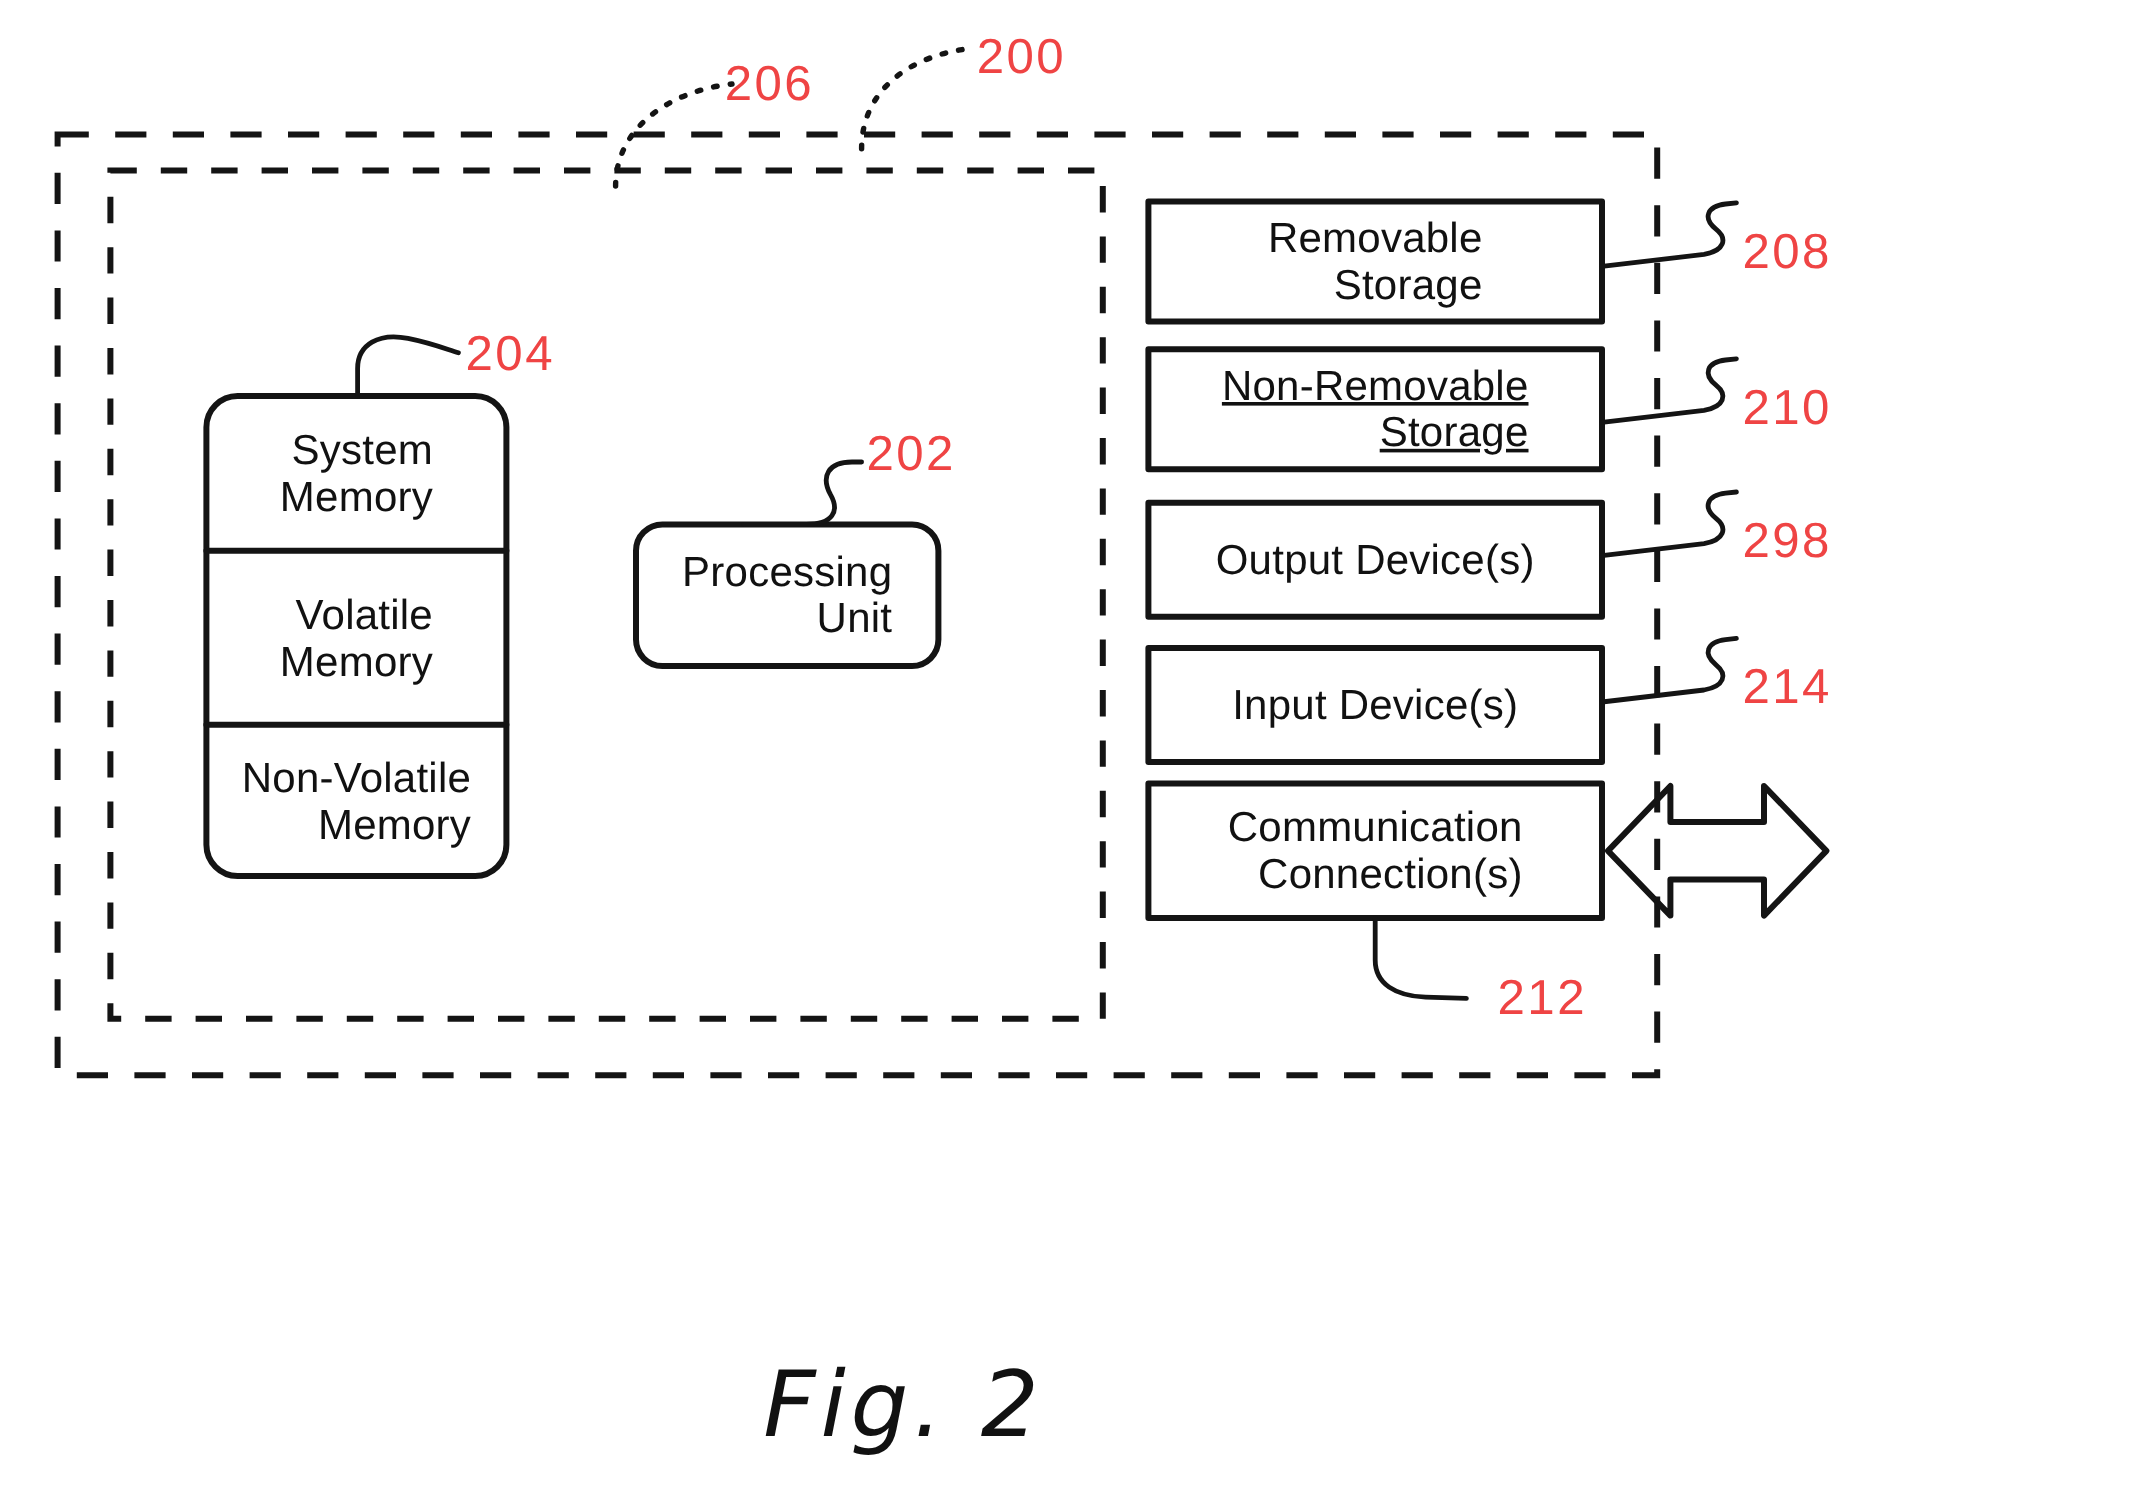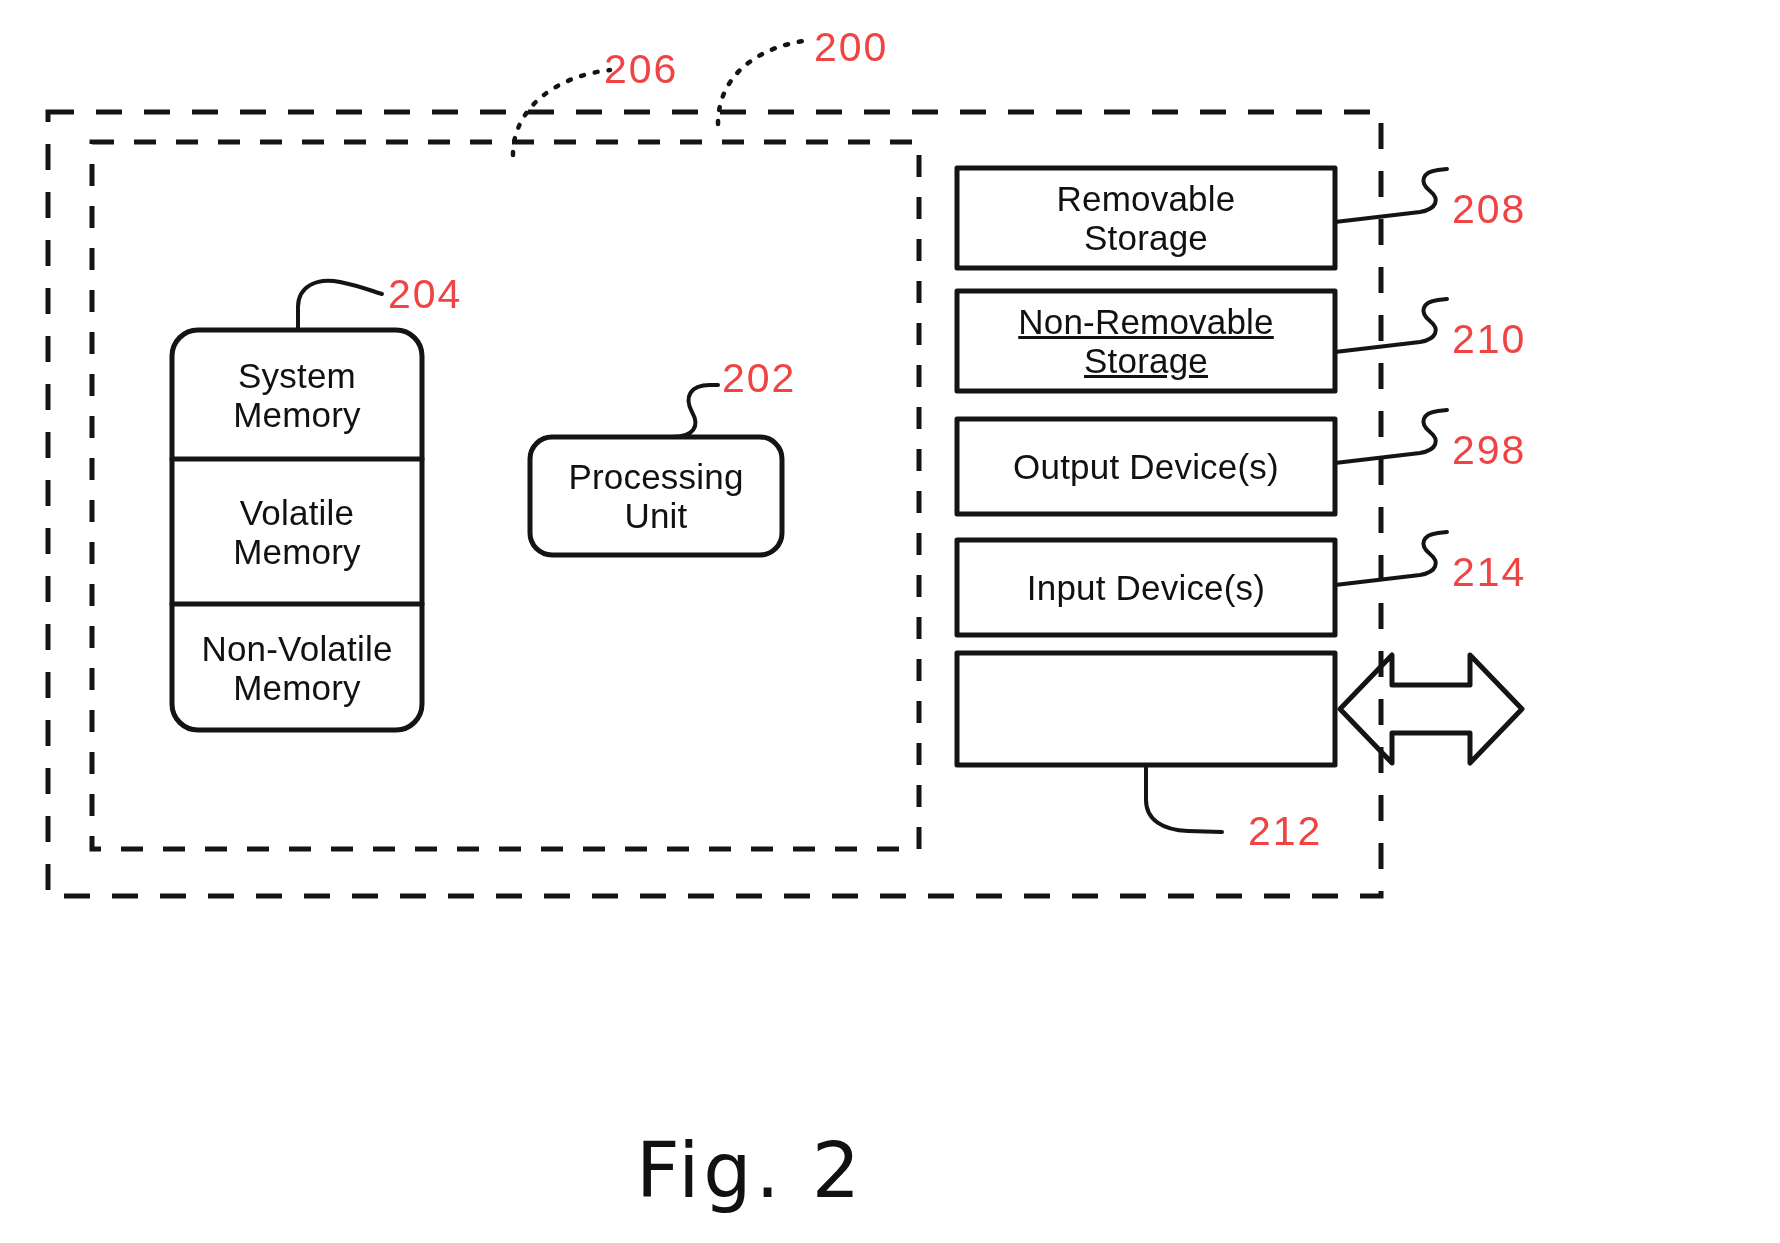--- a/index.html
+++ b/index.html
@@ -24,21 +24,21 @@
   .svg-layer {
     position: absolute;
     left: 0; top: 0;
     width: 1780px;
     height: 1243px;
     pointer-events: none;
   }
   
   .lbl {
     position: absolute;
-    text-align: center;
+    text-align: right;
     line-height: 1.12;
     color: #111111;
     font-weight: 400;
     letter-spacing: 0.2px;
     white-space: pre-line;
     display: flex;
     align-items: center;
     justify-content: center;
   }
   .box-text {
@@ -50,20 +50,21 @@
     letter-spacing: 2px;
     color: #ef4444;
   }
   .fig-caption {
     position: absolute;
     font-size: 76px;
     letter-spacing: 4px;
     color: #111111;
     font-family: "DejaVu Sans", sans-serif;
     font-weight: 400;
+    font-style: italic;
   }
 </style>
 </head>
 <body>
 
 <div id="figure">
 
   <svg class="svg-layer" viewBox="0 0 1780 1243">
     <defs>
       <style>
@@ -124,20 +125,22 @@
   <div class="lbl box-text" style="left:957px; top:168px; width:378px; height:100px;">Removable
 Storage</div>
 
   <div class="lbl box-text" style="left:957px; top:291px; width:378px; height:100px;text-decoration:underline;">Non-Removable
 Storage</div>
 
   <div class="lbl box-text" style="left:957px; top:419px; width:378px; height:95px;">Output Device(s)</div>
 
   <div class="lbl box-text" style="left:957px; top:540px; width:378px; height:95px;">Input Device(s)</div>
 
+  <div class="lbl box-text" style="left:957px; top:653px; width:378px; height:112px;">Communication
+Connection(s)</div>
 
   <div class="ref-num" style="left:604px; top:46px;">206</div>
 
   <div class="ref-num" style="left:814px; top:24px;">200</div>
 
   <div class="ref-num" style="left:388px; top:271px;">204</div>
 
   <div class="ref-num" style="left:722px; top:355px;">202</div>
 
   <div class="ref-num" style="left:1452px; top:186px;">208</div>

